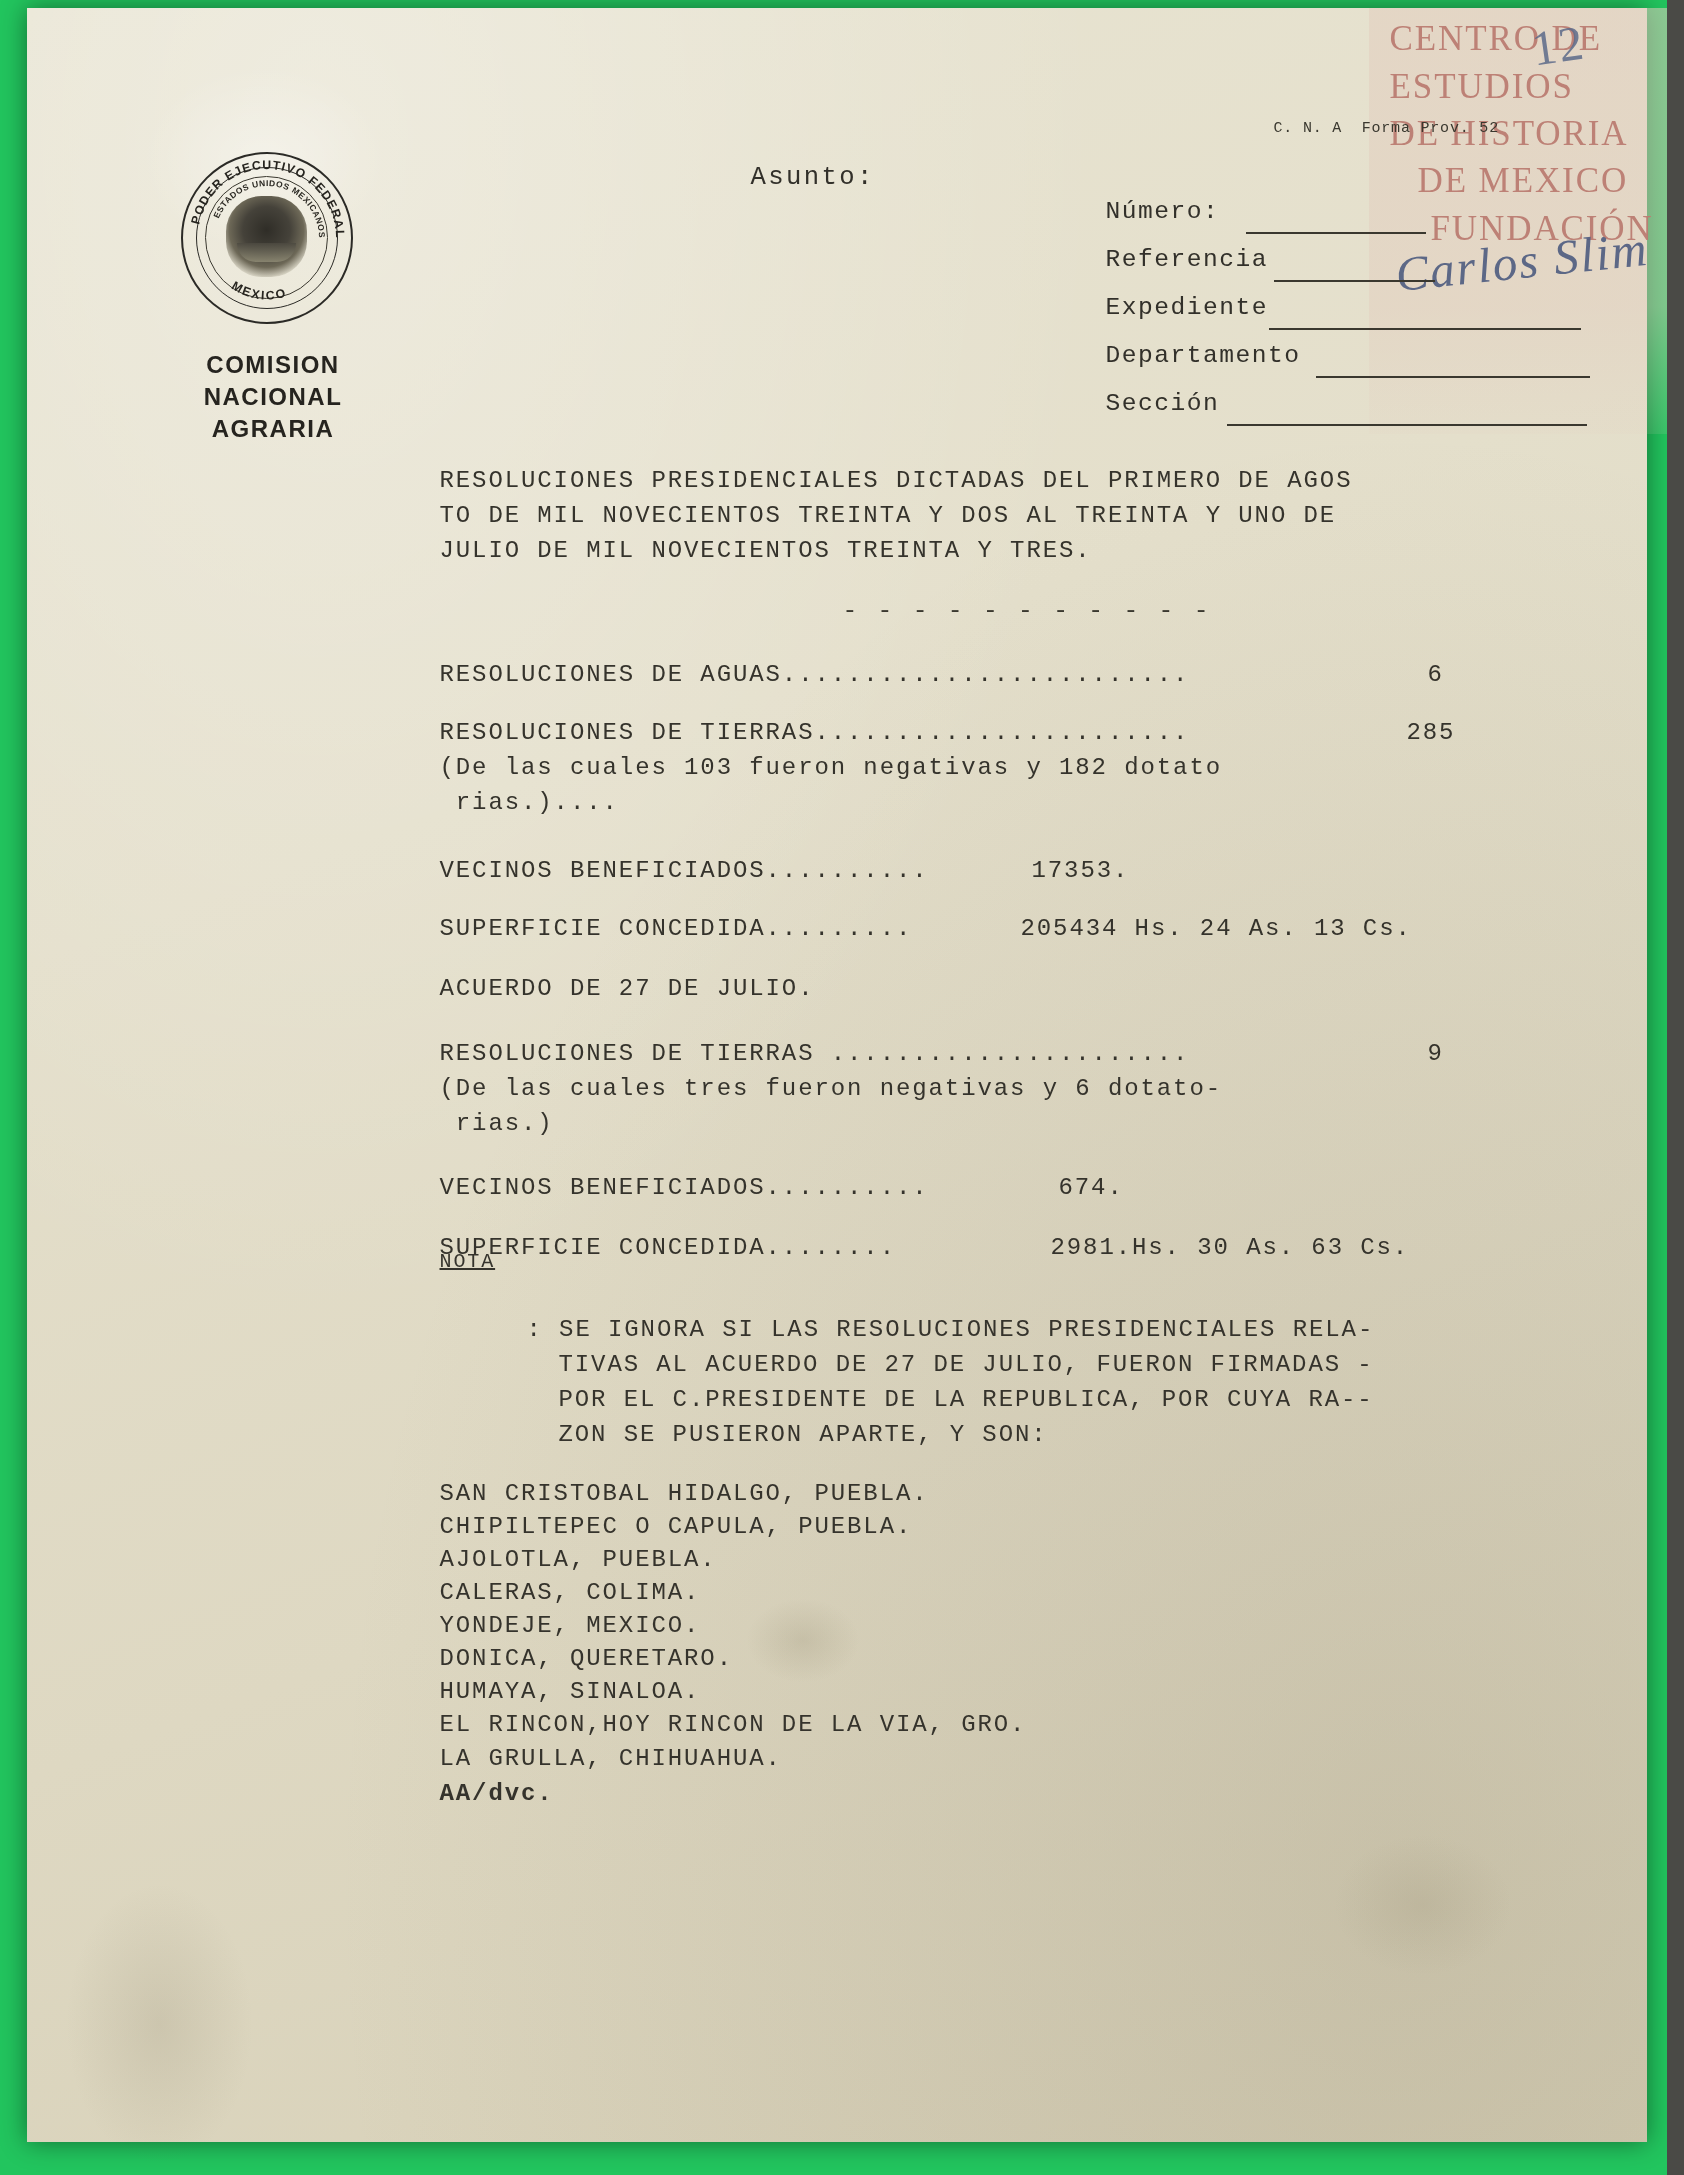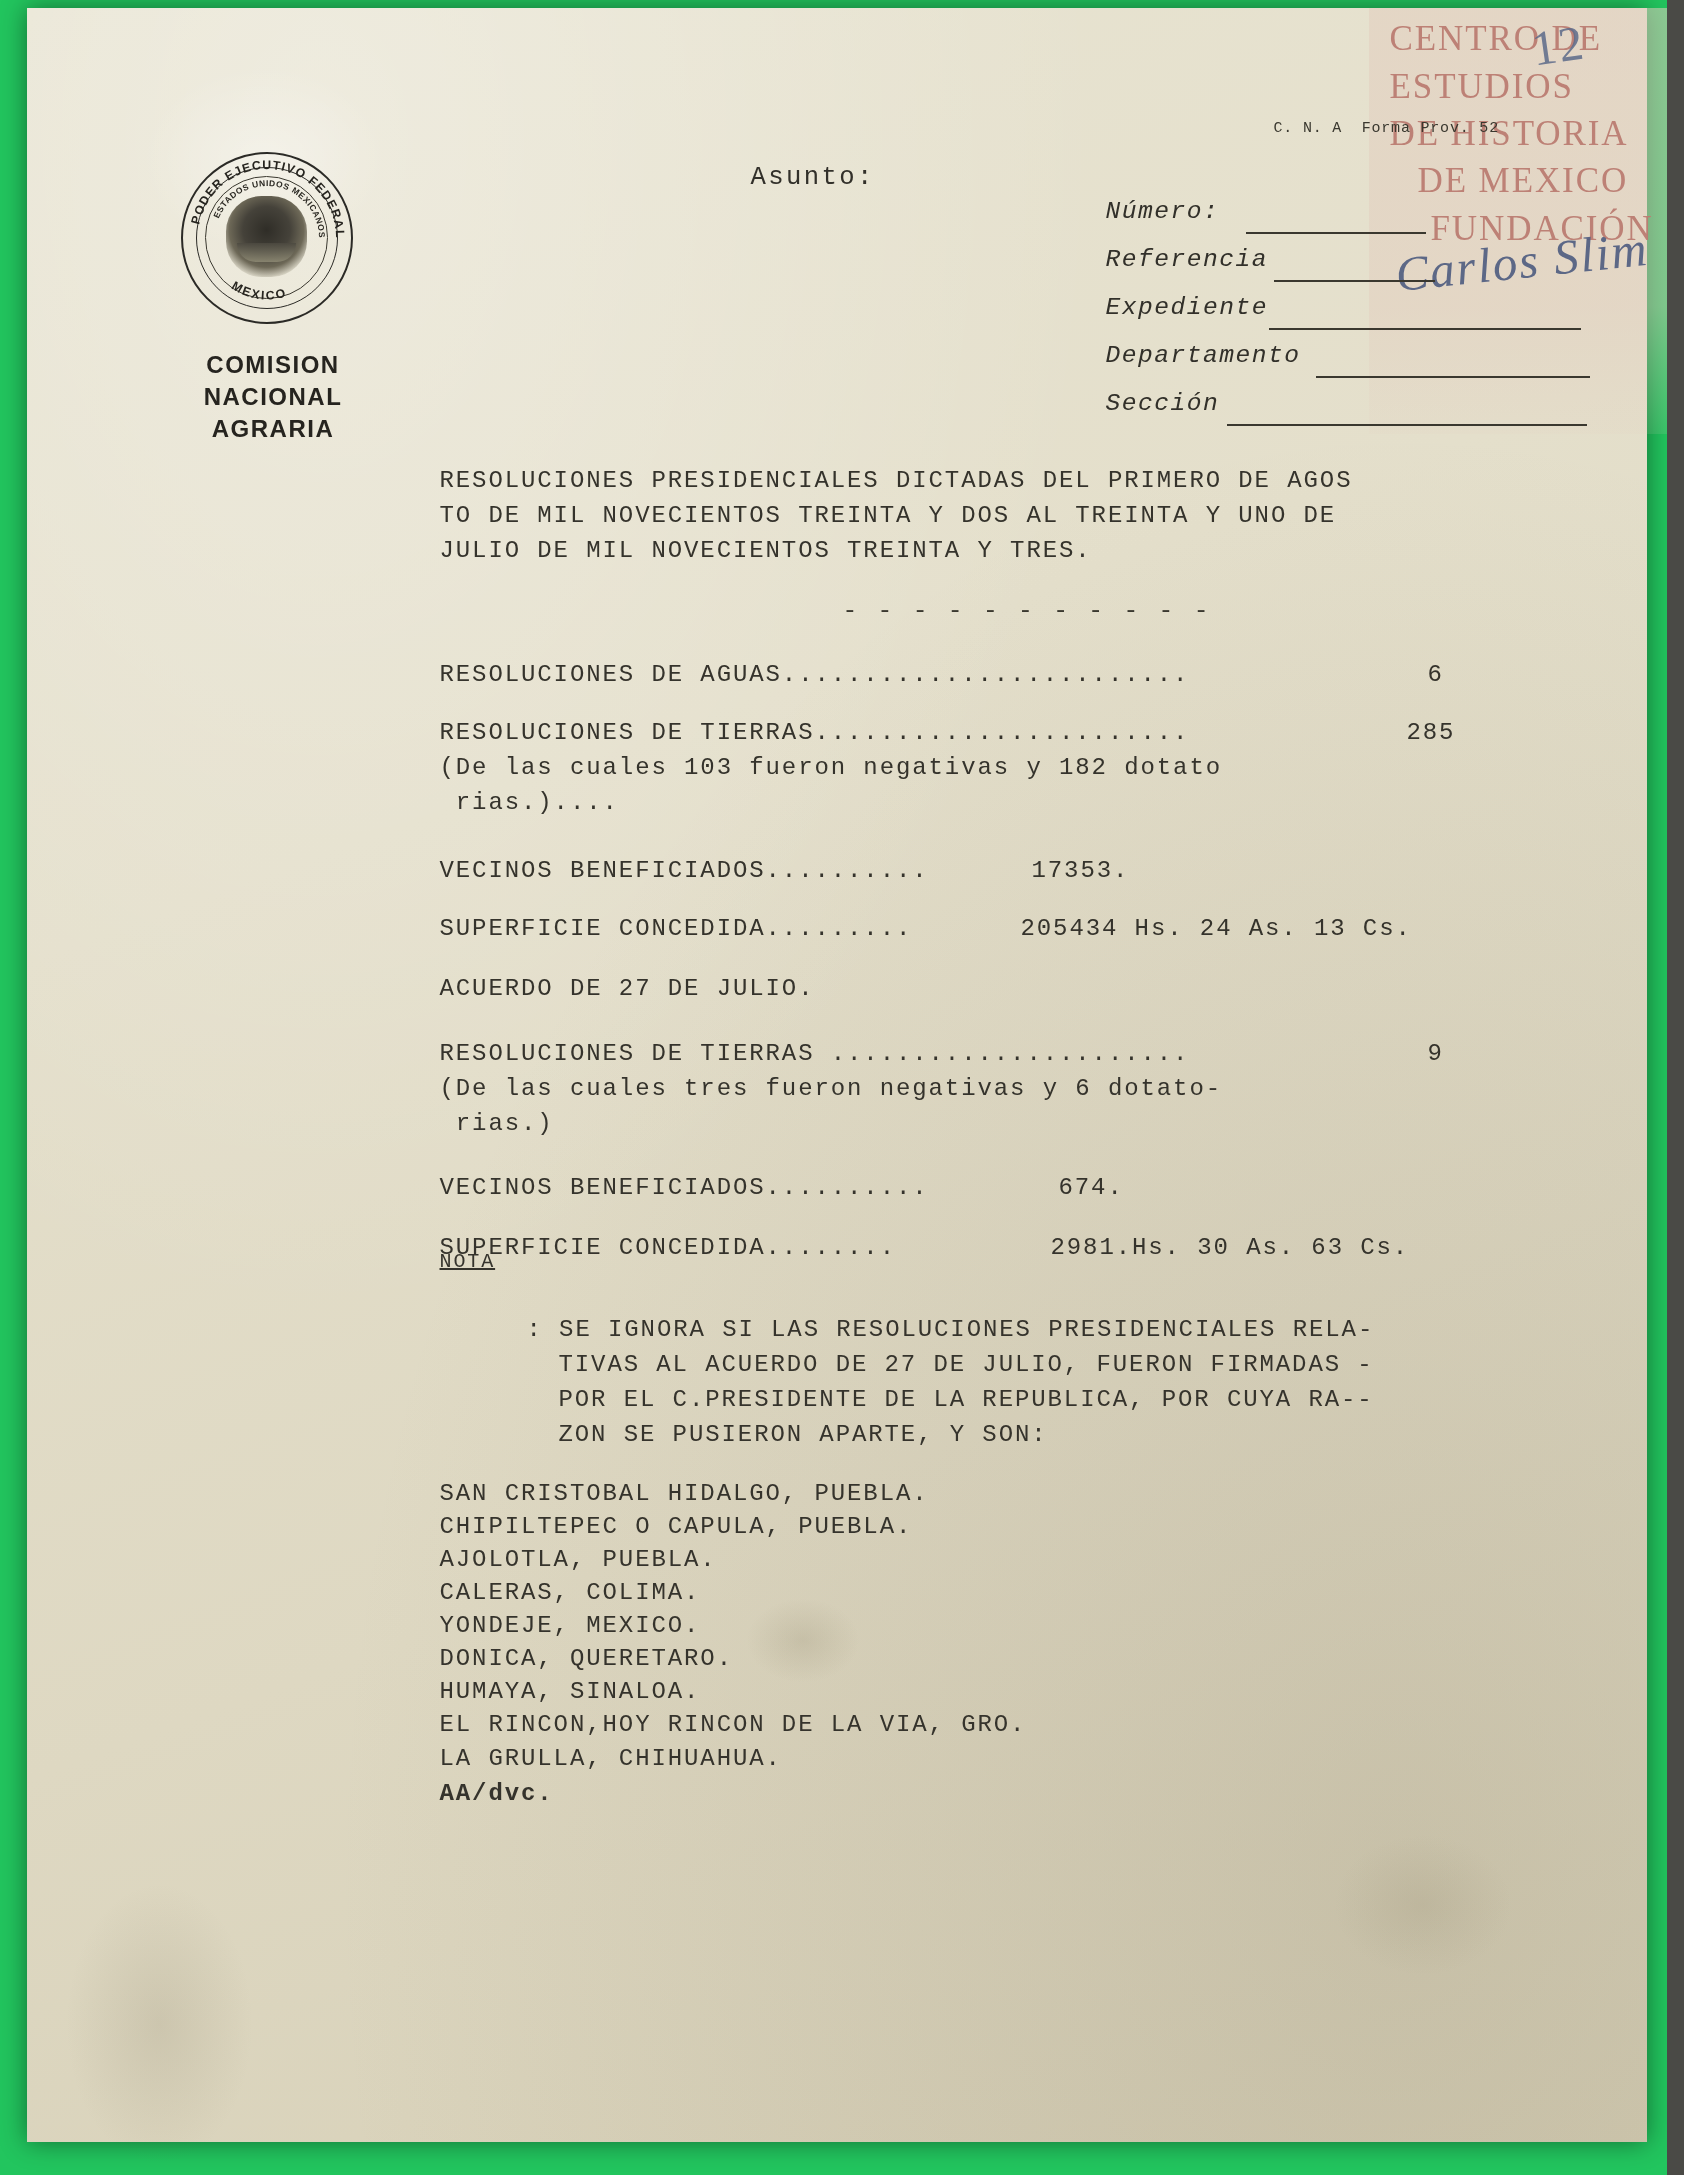--- a/index.html
+++ b/index.html
@@ -166,21 +166,20 @@
   
   #fields {
     position: absolute;
     left: 1079px;
     top: 187px;
     width: 492px;
   }
   .field-row {
     position: relative;
     height: 48px;
-    font-style: italic;
   }
   .field-label {
     position: absolute;
     left: 0;
     top: 3.8px;
     font-size: 24.6px;
     letter-spacing: 1.5px;
     color: #32302a;
     font-family: "Liberation Mono", monospace;
     white-space: pre;

